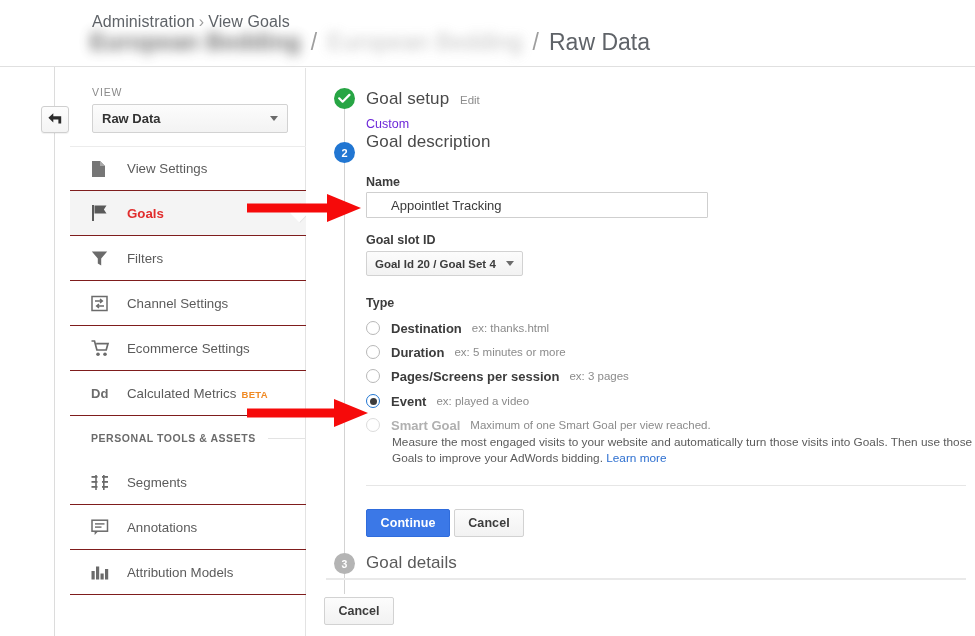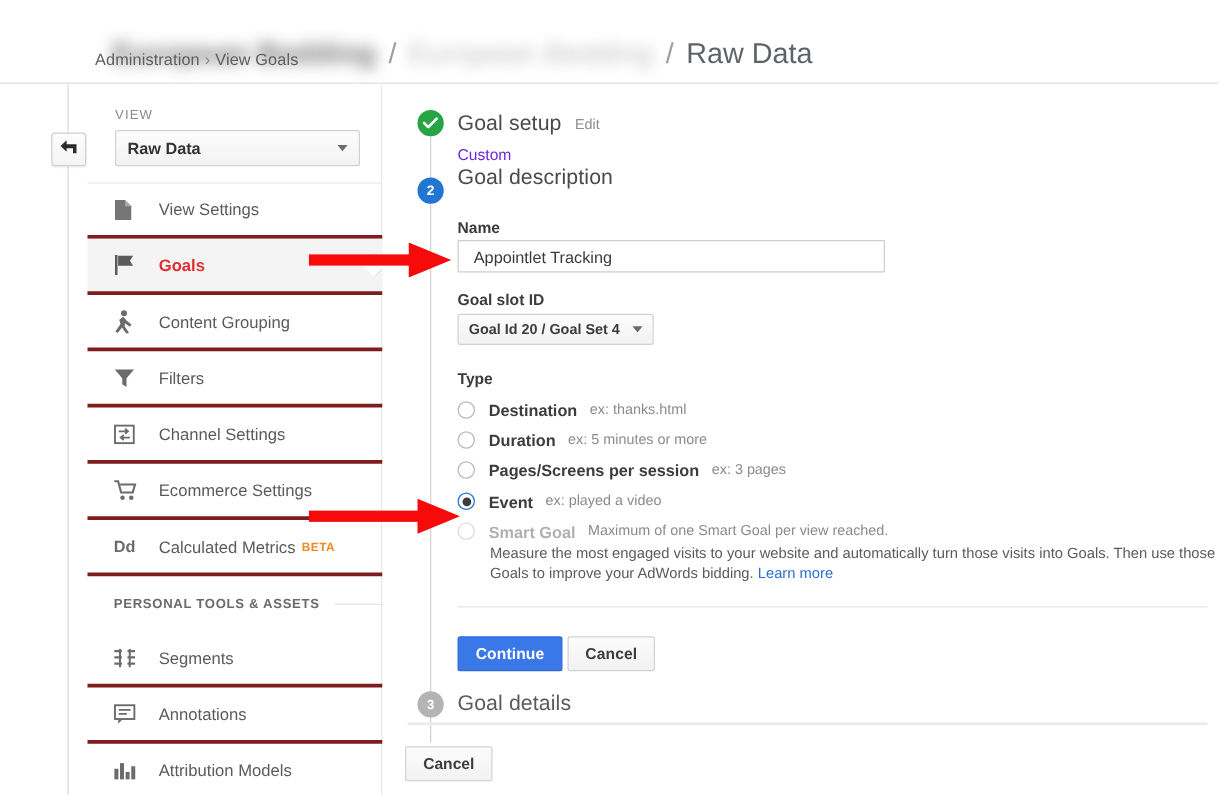--- a/index.html
+++ b/index.html
@@ -13,24 +13,23 @@
 
   #page { position: relative; width: 975px; height: 636px; background:#fff; }
 
   
   .topbar {
     position: absolute; left: 0; top: 0; width: 975px; height: 67px;
     background: #fff;
     border-bottom: 1px solid #e0e0e0;
   }
   .breadcrumb {
-    position: absolute; left: 76px; top: 13px;
-    font-size: 13px; color: #757575; letter-spacing: .1px;
+    position: absolute; left: 92px; top: 13px;
+    font-size: 16px; color: #757575; letter-spacing: .1px;
     white-space: nowrap;
-    margin-top: 27px;
   }
   .breadcrumb .crumb-sep { color: #9e9e9e; padding: 0 4px; }
   .breadcrumb .crumb { color: #5f6368; }
 
   .title-row {
     position: absolute; left: 90px; top: 29px;
     display: flex; align-items: baseline;
     font-size: 23px; color: #5f6368; white-space: nowrap;
   }
   .title-blur-1 {
@@ -92,21 +91,21 @@
     border-right: 4.5px solid transparent;
     border-top: 5px solid #6b6b6b;
   }
 
   .navlist { position: absolute; left: 0; top: 78px; width: 236px; }
   .navitem {
     position: relative;
     height: 45px;
     display: flex; align-items: center;
     padding-left: 21px;
-    border-bottom: 3px solid #7f1d1d;
+    border-bottom: 1px solid #7f1d1d;
     cursor: pointer;
   }
   .navitem:first-child { border-top: 1px solid #ececec; }
   .navitem .nav-ico {
     width: 26px; min-width: 26px; display: flex; align-items: center; justify-content: flex-start;
   }
   .navitem .nav-lbl {
     font-size: 13.3px; color: #5b5b5b; margin-left: 10px; white-space: nowrap;
   }
   .navitem.active { background: #f4f4f4; }
@@ -182,21 +181,21 @@
   .lbl-slot { top: 165px; text-align: right; }
   .lbl-type { top: 228px; }
 
   .name-input {
     position: absolute; left: 60px; top: 124px;
     width: 342px; height: 26px;
     border: 1px solid #cfcfcf; border-radius: 1px;
     background: #fff;
     font-family: "Liberation Sans", sans-serif;
     font-size: 13px; color: #3a3a3a;
-    padding: 0 12px;
+    padding: 0 24px;
     outline: none;
   }
 
   .slot-select {
     position: absolute; left: 60px; top: 183px;
     height: 25px;
     background: linear-gradient(#fcfcfc,#f2f2f2);
     border: 1px solid #d2d2d2; border-radius: 2px;
     display: inline-flex; align-items: center; padding: 0 8px;
     cursor: pointer;
@@ -325,29 +324,20 @@
       <div class="navitem active">
         <span class="nav-ico">
           <svg width="17" height="18" viewBox="0 0 17 18">
               <rect x="1" y="1" width="2" height="16" fill="#5a5a5a"></rect>
               <path d="M3.5 1.5h12l-2.6 4 2.6 4h-12z" fill="#5a5a5a"></path>
             </svg>
         </span>
         <span class="nav-lbl">Goals</span>
       </div>
 
-      <div class="navitem">
-        <span class="nav-ico">
-          <svg width="16" height="19" viewBox="0 0 16 19">
-            <circle cx="8.2" cy="2.6" r="2.4" fill="#6b6b6b"></circle>
-            <path d="M7.6 5.4 L10.4 8.6 L14.2 11.5 L12.8 13.4 L8.8 10.4 L8.8 13.2 L12.2 18.2 L10.1 18.9 L6.6 14 L3.2 18.4 L1.3 17.1 L5.4 11.2 L4.4 7.8 Z" fill="#6b6b6b"></path>
-          </svg>
-        </span>
-        <span class="nav-lbl">Content Grouping</span>
-      </div>
 
       <div class="navitem">
         <span class="nav-ico">
           <svg width="17" height="17" viewBox="0 0 17 17">
               <path d="M0.8 1.5h15.4l-6 7v7l-3.4-2.1V8.5z" fill="#6b6b6b"></path>
             </svg>
         </span>
         <span class="nav-lbl">Filters</span>
       </div>
 

